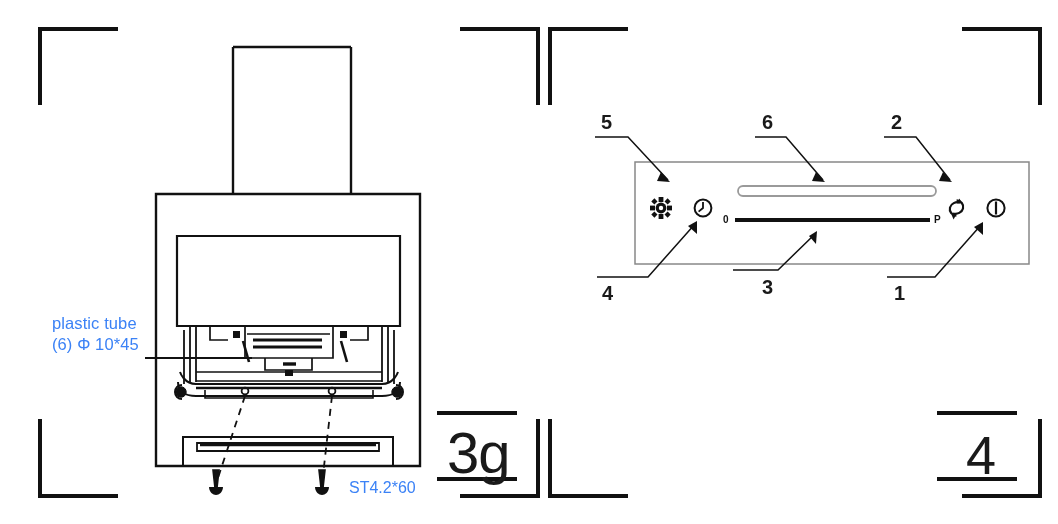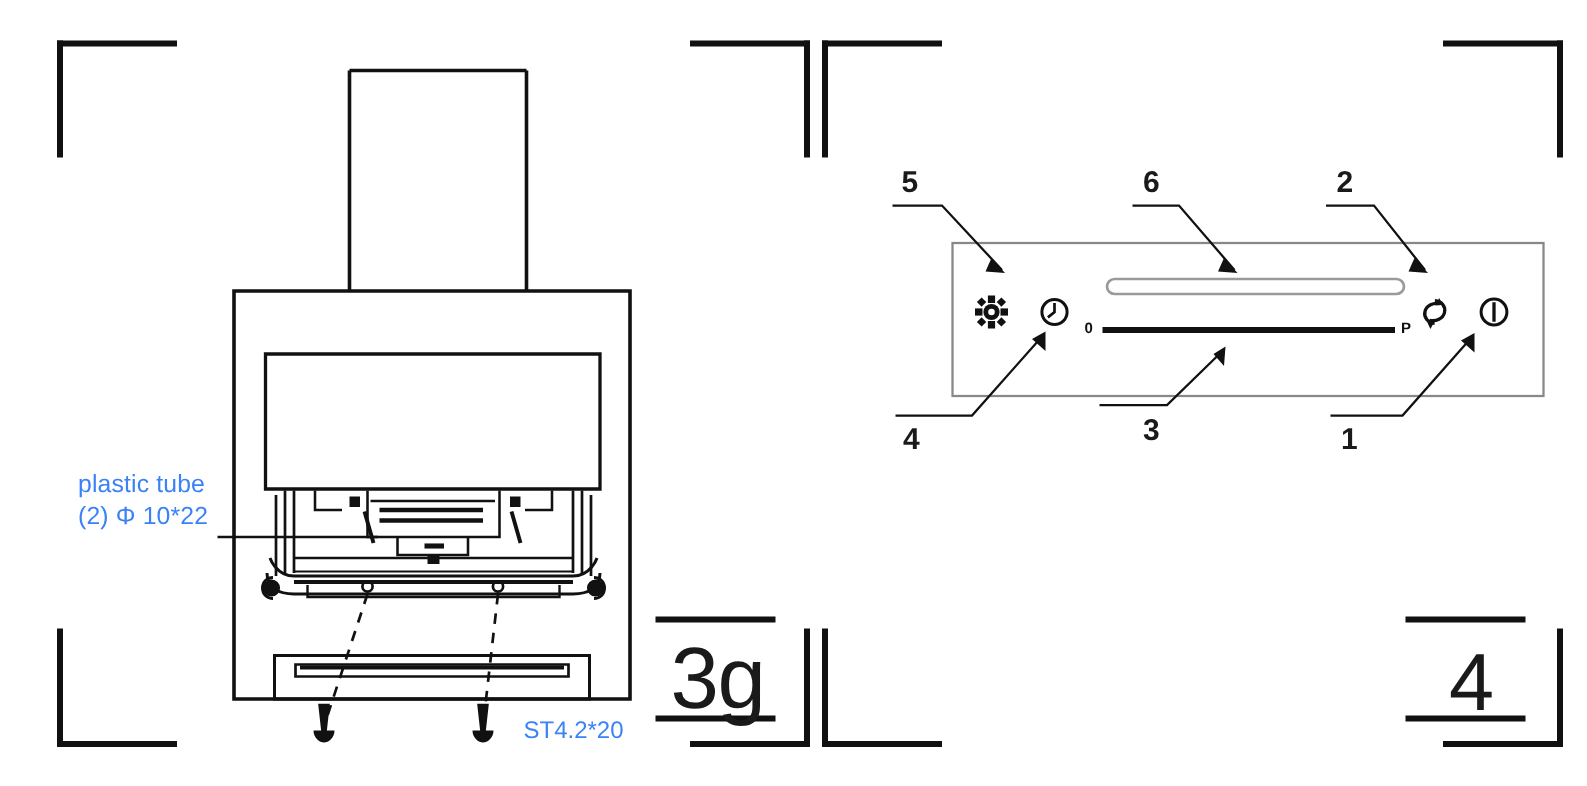--- a/index.html
+++ b/index.html
@@ -183,23 +183,23 @@
       <path d="M209,487 C209,492 213,495 216,495 C219,495 223,492 223,487 Z" fill="#111111" stroke="none"></path>
     </g>
     <g stroke-width="1.6">
       <path d="M319,470 L325,470 L323,488 L321,488 Z" fill="#111111"></path>
       <path d="M315,487 C315,492 319,495 322,495 C325,495 329,492 329,487 Z" fill="#111111" stroke="none"></path>
     </g>
 
   </svg>
 
   <div class="label-text plastic-tube-label" style="left:52px; top:313px;">plastic tube</div>
-  <div class="label-text plastic-tube-label" style="left:52px; top:334px;">(2) Φ 10*22</div>
-
-  <div class="label-text screw-label" style="left:349px; top:478px;">ST4.2*20</div>
+  <div class="label-text plastic-tube-label" style="left:52px; top:334px;">(6) Φ 10*45</div>
+
+  <div class="label-text screw-label" style="left:349px; top:478px;">ST4.2*60</div>
 
   <div class="page-num page-num-3g" style="left:447px; top:424px;">3g</div>
 
   <svg class="draw" width="1058" height="524" viewBox="0 0 1058 524" fill="none" stroke="#777777" stroke-width="1.4">
 
     <rect x="635" y="162" width="394" height="102" fill="none" stroke="#888888" stroke-width="1.5"></rect>
 
     <g>
       <rect x="738" y="186" width="198" height="10" rx="5" ry="5" fill="none" stroke="#9a9a9a" stroke-width="1.8"></rect>
     </g>

